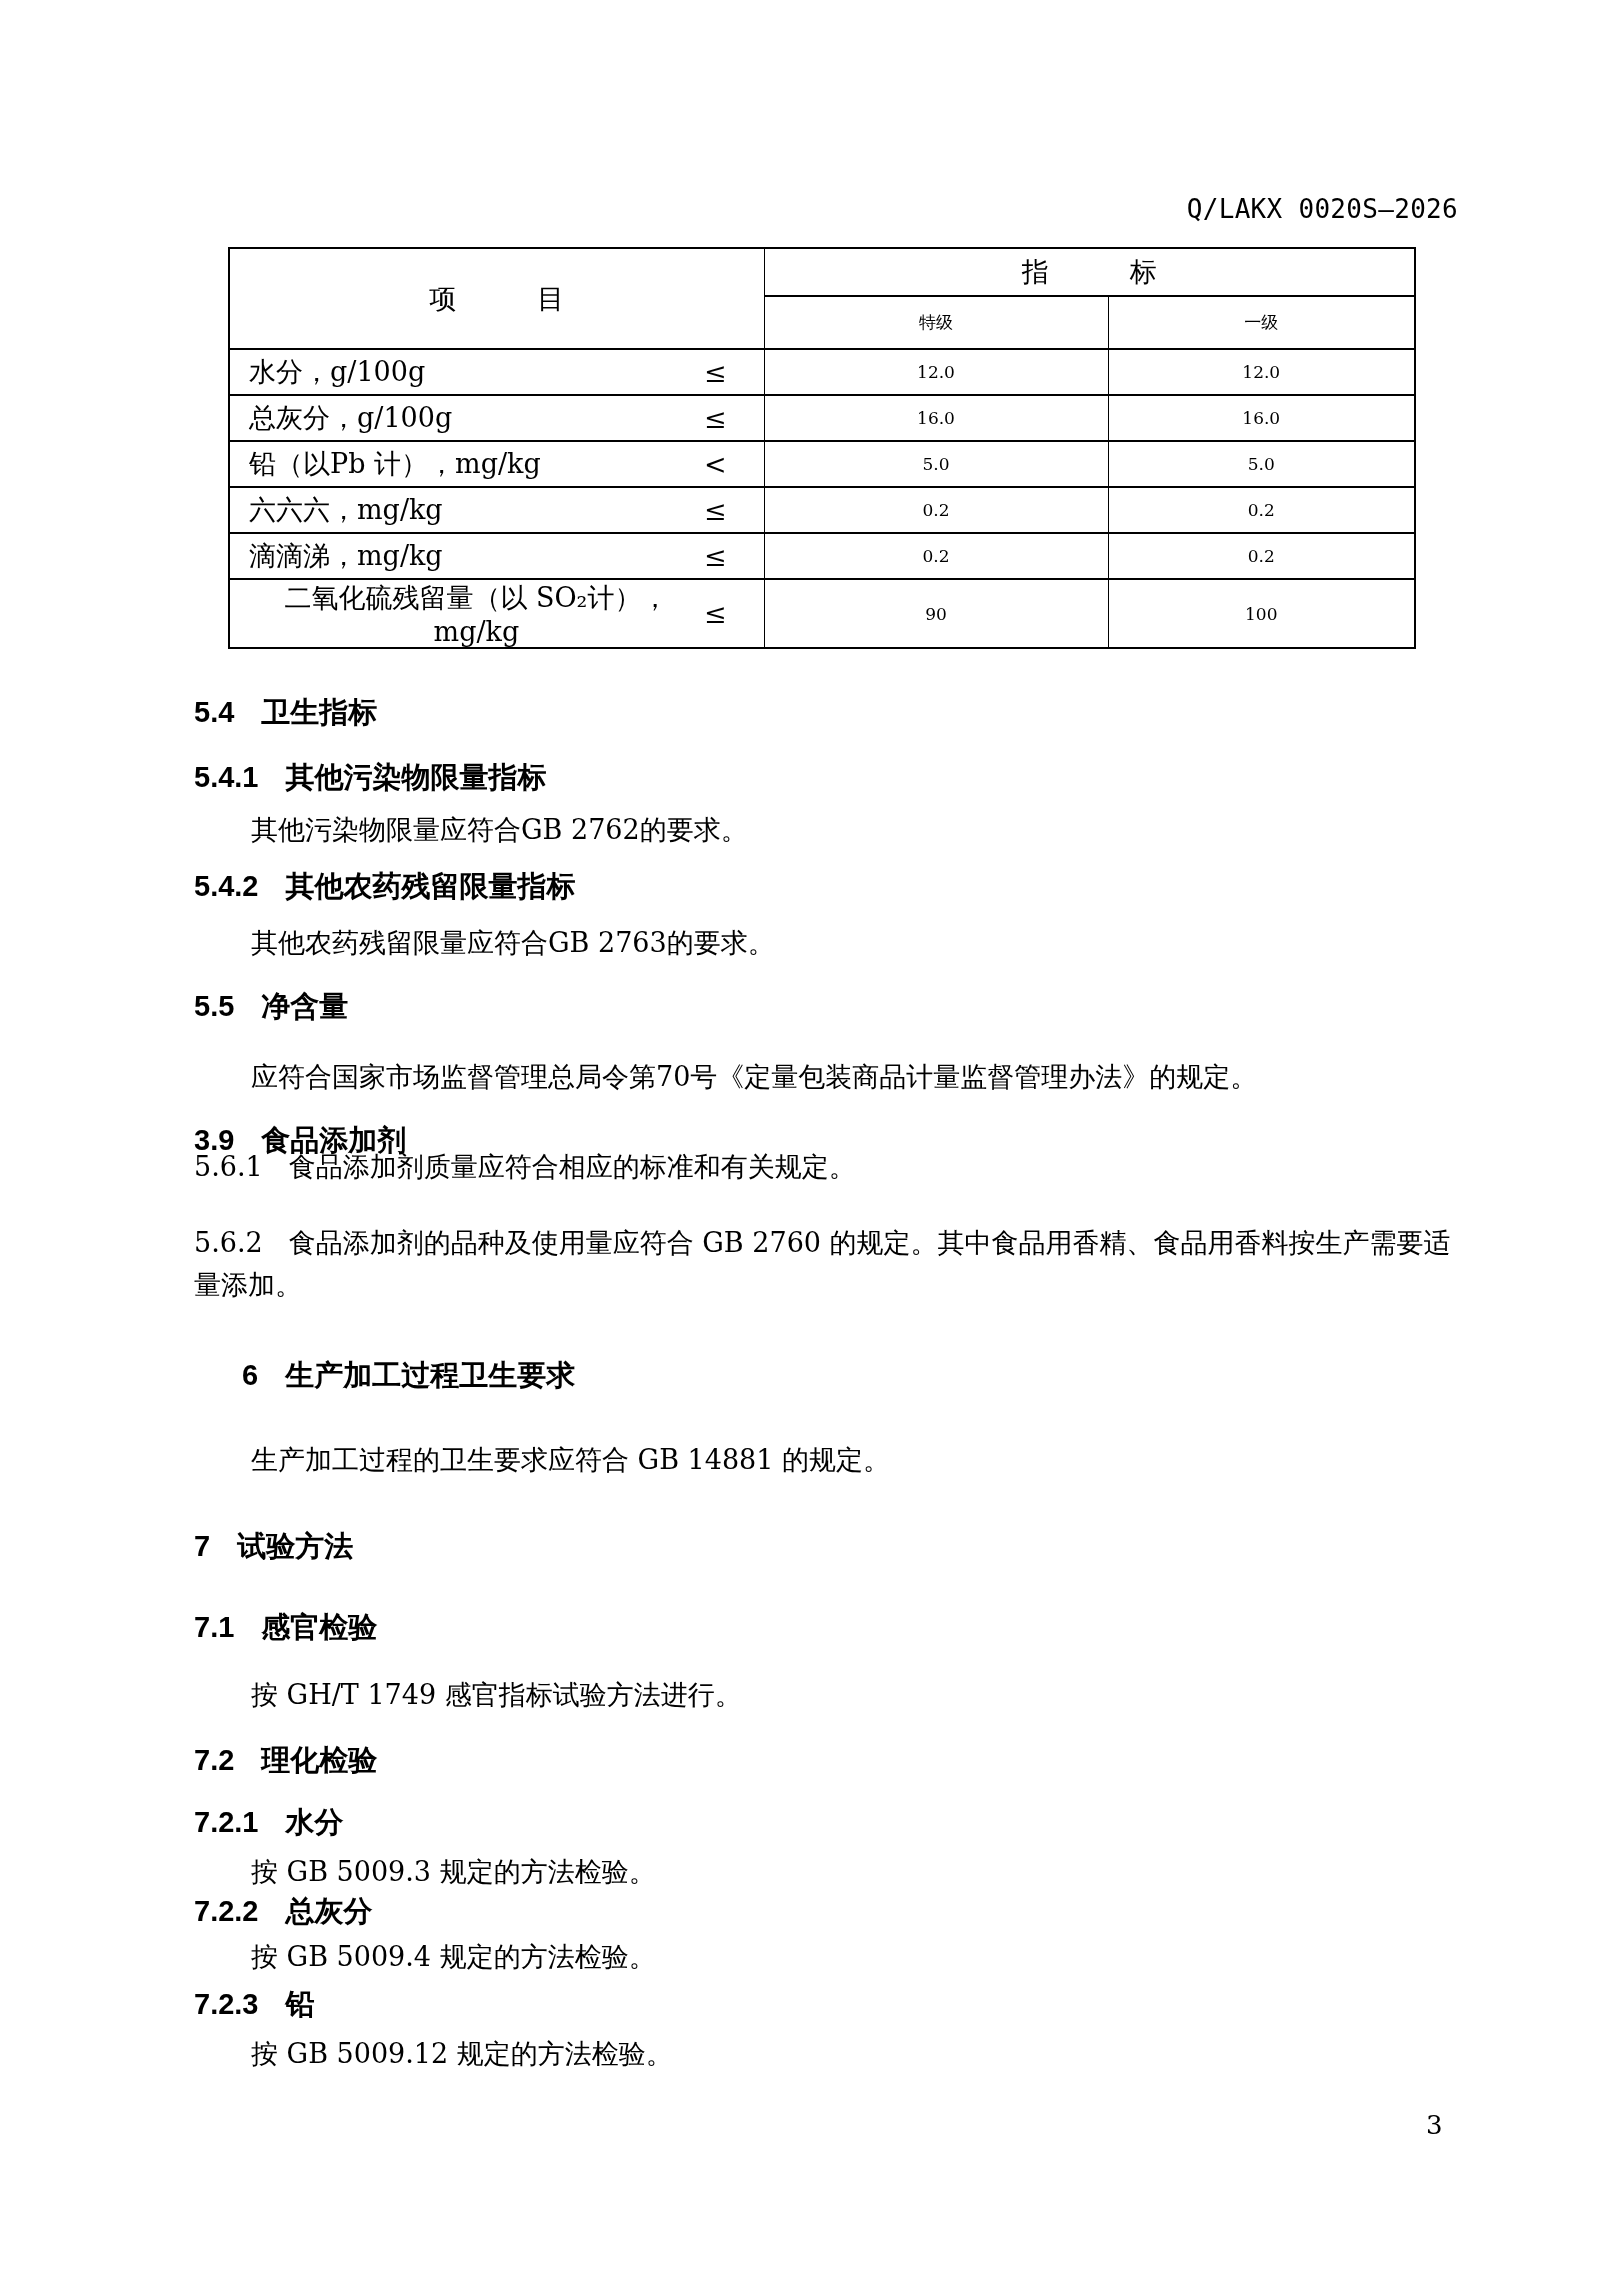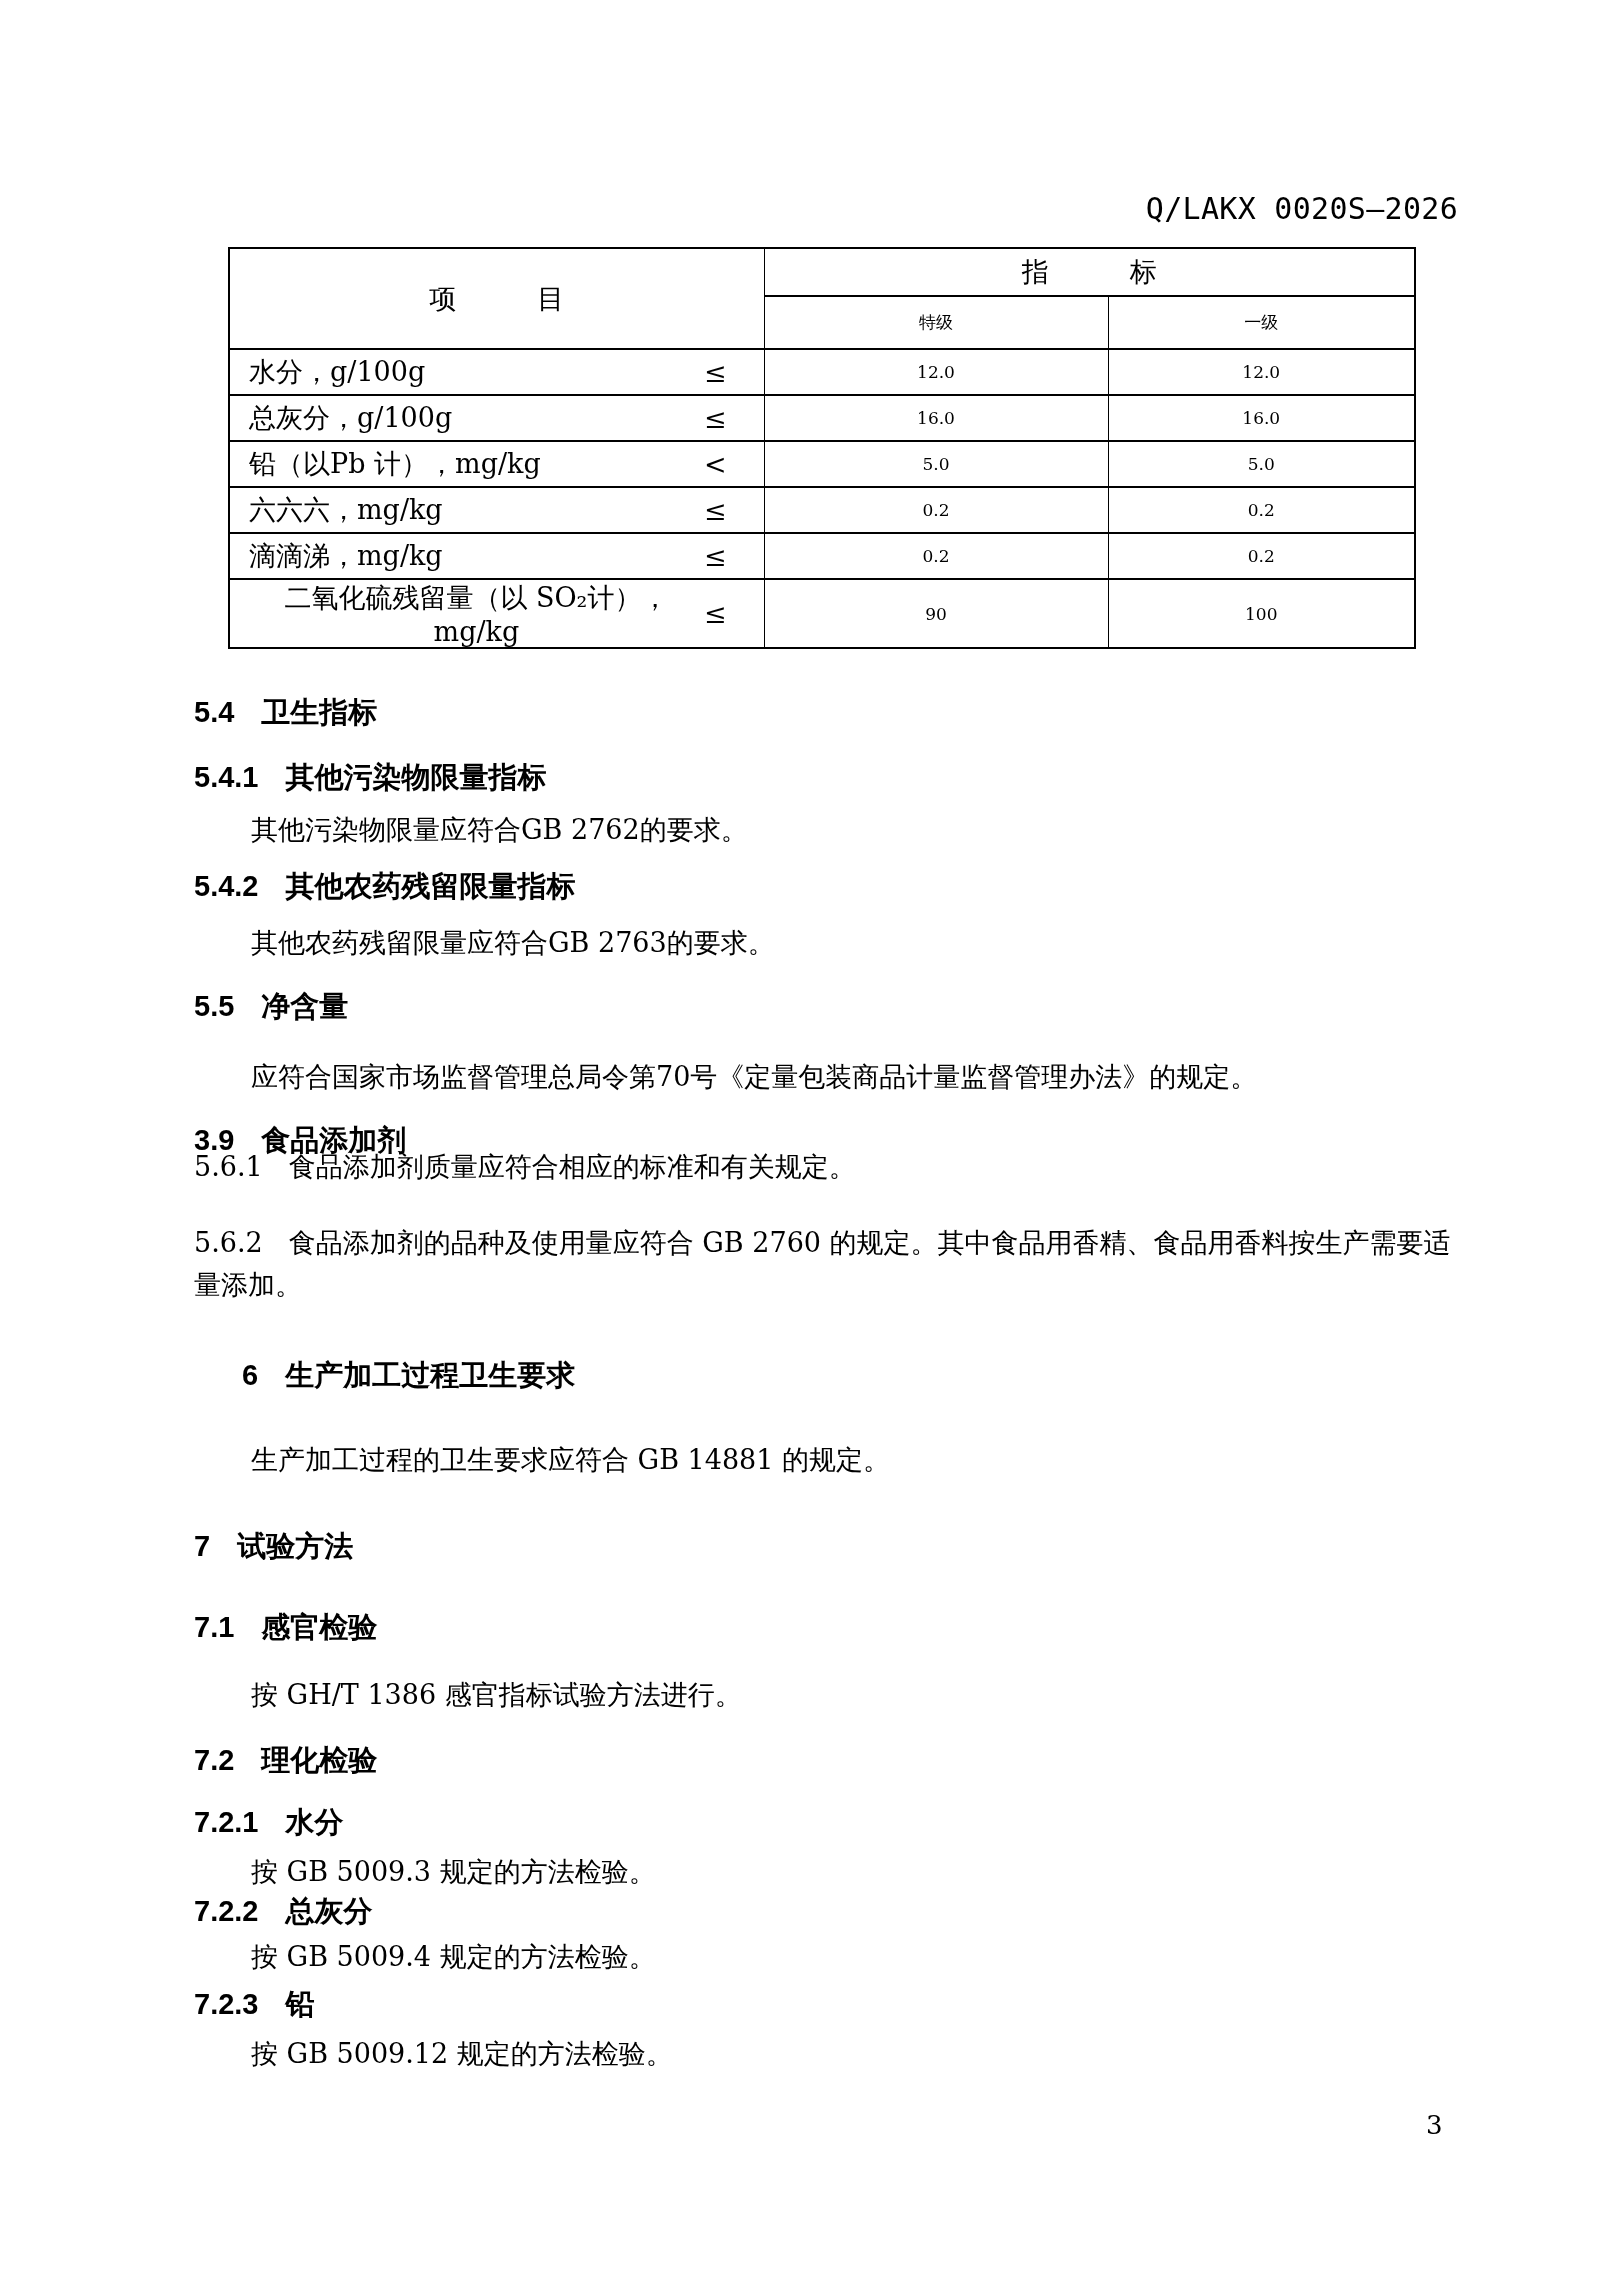--- a/index.html
+++ b/index.html
@@ -9,21 +9,21 @@
     background:#ffffff;
     color:#000;
     font-family:"DejaVu Serif","Liberation Serif",serif;
     overflow:hidden;
   }
   
   .doc-number{
     position:absolute;
     top:194px;right:165px;
     font-family:"DejaVu Sans Mono","Liberation Mono",monospace;
-    font-size:30px;line-height:30px;
+    font-size:26px;line-height:30px;
     letter-spacing:0.3px;
     white-space:nowrap;
   }
   
   .std-table{
     position:absolute;left:228px;top:247px;
     width:1186px;
     border-collapse:collapse;table-layout:fixed;
     font-size:27px;
   }
@@ -178,21 +178,21 @@
       <div class="sec sec-p"><span>其他农药残留限量应符合GB 2763的要求。</span></div>
       <div class="sec sec-h2"><span class="sec-num">5.5</span><span class="sec-title">净含量</span></div>
       <div class="sec sec-p"><span>应符合国家市场监督管理总局令第70号《定量包装商品计量监督管理办法》的规定。</span></div>
       <div class="sec sec-h2"><span class="sec-num">3.9</span><span class="sec-title">食品添加剂</span></div>
       <div class="sec sec-pn"><span class="sec-num">5.6.1</span><span>食品添加剂质量应符合相应的标准和有关规定。</span></div>
       <div class="sec sec-pn"><span class="sec-num">5.6.2</span><span>食品添加剂的品种及使用量应符合 GB 2760 的规定。其中食品用香精、食品用香料按生产需要适量添加。</span></div>
       <div class="sec sec-h1"><span class="sec-num">6</span><span class="sec-title">生产加工过程卫生要求</span></div>
       <div class="sec sec-p"><span>生产加工过程的卫生要求应符合 GB 14881 的规定。</span></div>
       <div class="sec sec-h1"><span class="sec-num">7</span><span class="sec-title">试验方法</span></div>
       <div class="sec sec-h2"><span class="sec-num">7.1</span><span class="sec-title">感官检验</span></div>
-      <div class="sec sec-p"><span>按 GH/T 1386 感官指标试验方法进行。</span></div>
+      <div class="sec sec-p"><span>按 GH/T 1749 感官指标试验方法进行。</span></div>
       <div class="sec sec-h2"><span class="sec-num">7.2</span><span class="sec-title">理化检验</span></div>
       <div class="sec sec-h3"><span class="sec-num">7.2.1</span><span class="sec-title">水分</span></div>
       <div class="sec sec-p"><span>按 GB 5009.3 规定的方法检验。</span></div>
       <div class="sec sec-h3"><span class="sec-num">7.2.2</span><span class="sec-title">总灰分</span></div>
       <div class="sec sec-p"><span>按 GB 5009.4 规定的方法检验。</span></div>
       <div class="sec sec-h3"><span class="sec-num">7.2.3</span><span class="sec-title">铅</span></div>
       <div class="sec sec-p"><span>按 GB 5009.12 规定的方法检验。</span></div>
     </div>
 
   <div class="page-number">3</div>

